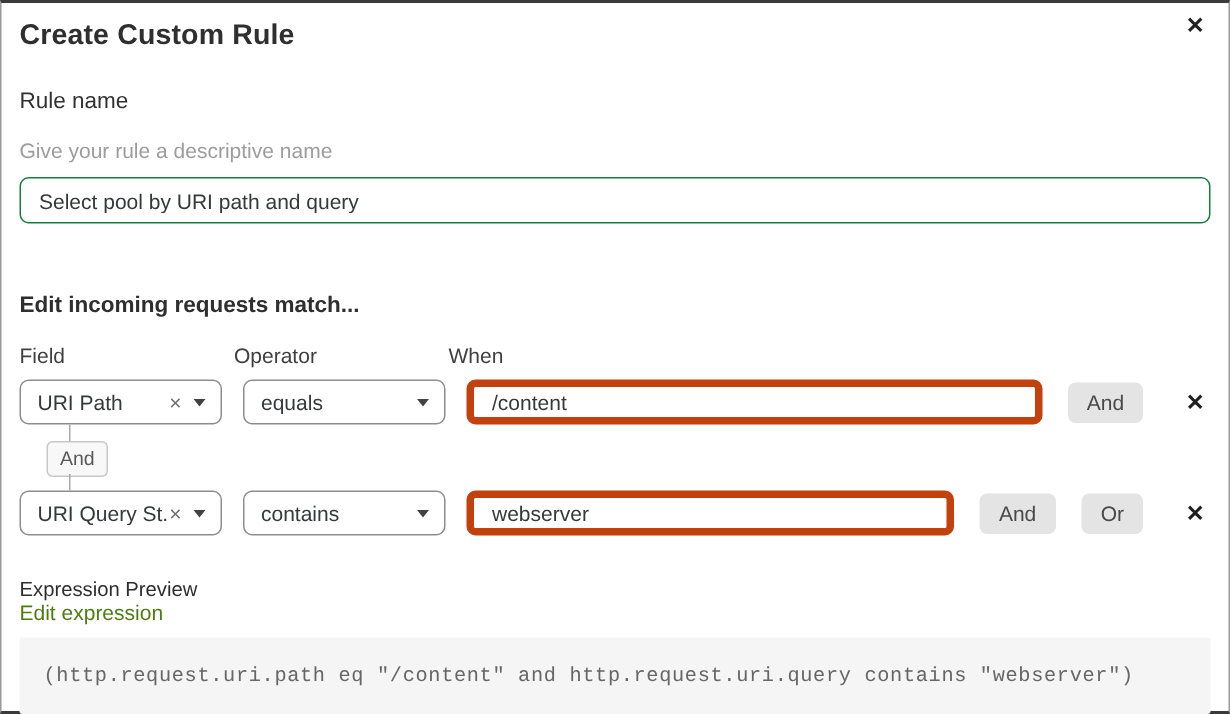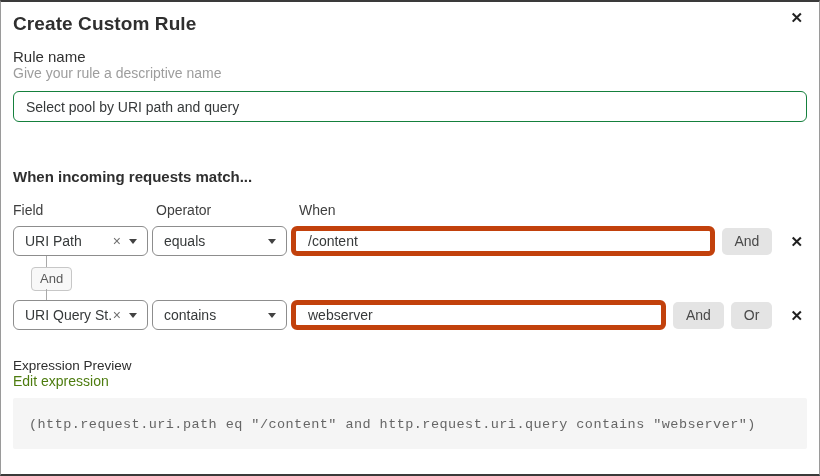--- a/index.html
+++ b/index.html
@@ -37,26 +37,26 @@
     border: none;
     font-size: 15px;
     font-weight: 700;
     color: #222;
     cursor: pointer;
     line-height: 1;
     padding: 2px;
   }
   
   .rule-name-label {
-    margin-top: 13px;
+    margin-top: 24px;
     font-size: 15px;
     color: #313131;
   }
   .rule-name-hint {
-    margin-top: 0;
+    margin-top: 16px;
     font-size: 14px;
     color: #9d9d9d;
   }
   .text-input {
     display: block;
     width: 100%;
     height: 31px;
     margin-top: 10px;
     border: 1px solid #15803d;
     border-radius: 6px;
@@ -78,21 +78,21 @@
     display: flex;
     margin-top: 17px;
     font-size: 14px;
     color: #3f3f3f;
   }
   .col-labels .col-field, .col-labels .col-operator { width: 143px; }
   .cond-row {
     display: flex;
     align-items: center;
     margin-top: 8px;
-    gap: 4px;
+    gap: 14px;
   }
   .select-box {
     width: 135px;
     min-width: 135px;
     height: 30px;
     border: 1px solid #8d8d8d;
     border-radius: 6px;
     padding: 0 10px 0 11px;
     display: flex;
     align-items: center;
@@ -219,21 +219,21 @@
 
 <div class="dialog">
 
   <h1 class="dialog-title">Create Custom Rule</h1>
   <button class="close-btn">✕</button>
 
   <div class="rule-name-label">Rule name</div>
   <div class="rule-name-hint">Give your rule a descriptive name</div>
   <input class="text-input" type="text" value="Select pool by URI path and query" style="">
 
-  <div class="matcher-heading">When incoming requests match...</div>
+  <div class="matcher-heading">Edit incoming requests match...</div>
 
   <div class="col-labels">
     <span class="col-field">Field</span>
     <span class="col-operator">Operator</span>
     <span class="col-value">When</span>
   </div>
 
   <div class="cond-row">
     <div class="select-box">
       <span class="sel-text">URI Path</span>

